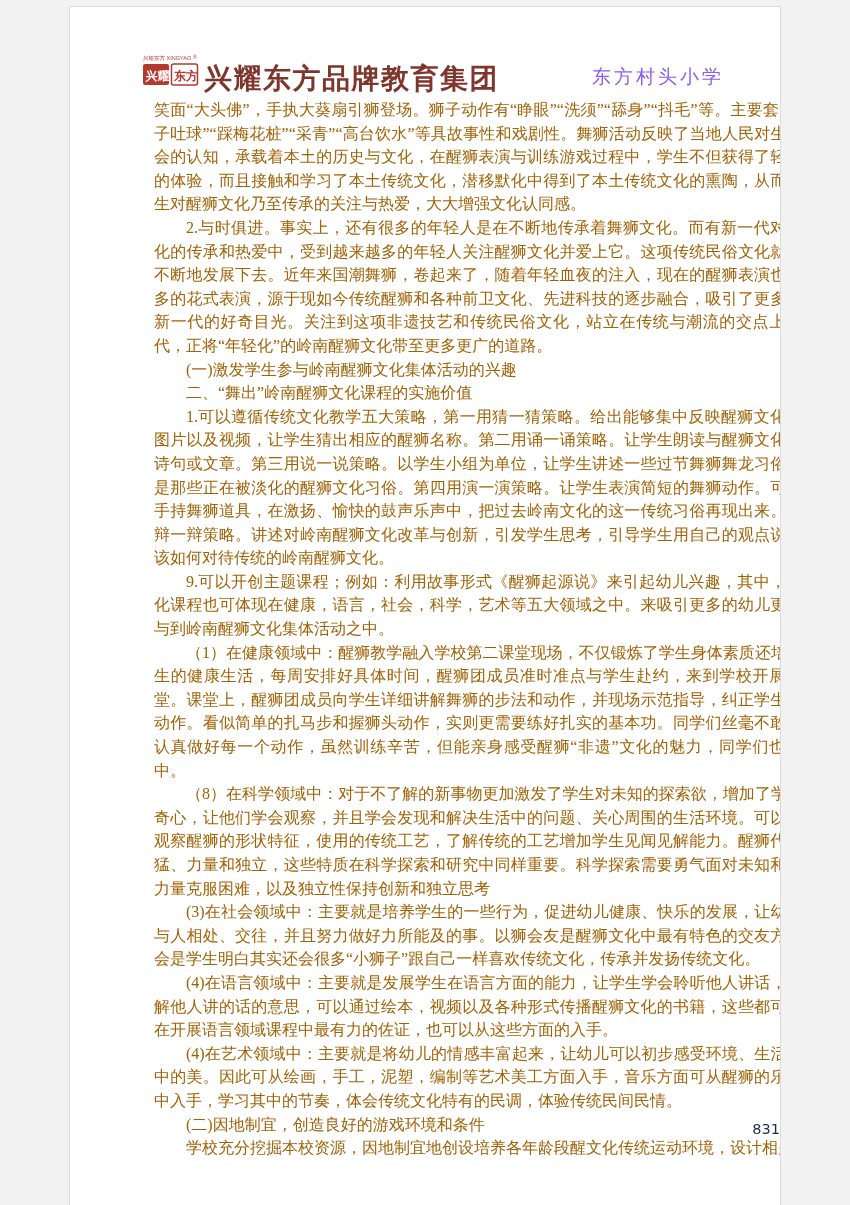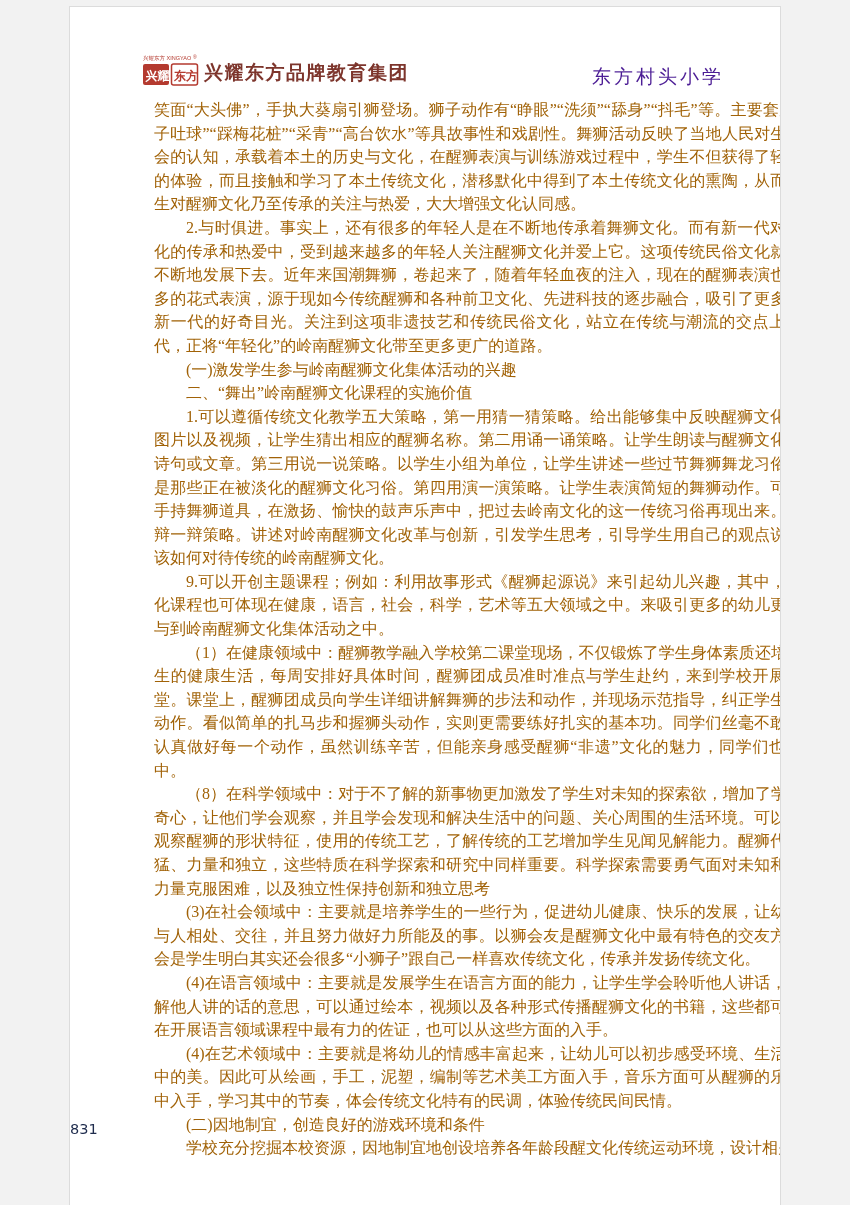--- a/index.html
+++ b/index.html
@@ -10,27 +10,27 @@
     background:#ffffff;
     border:1px solid #dcdcdc;
     box-sizing:border-box;
     font-family:"Liberation Serif", serif;
     overflow:hidden;
   }
   
   .hdr-logo{position:absolute;left:72px;top:46px;width:58px;height:44px;}
   .org-title{
     position:absolute;left:134px;top:53px;
-    font-size:19px;font-weight:700;color:#7d352c;
+    font-size:28px;font-weight:700;color:#7d352c;
     letter-spacing:1.5px;white-space:nowrap;
     font-family:"Liberation Serif", serif;
   }
   .school-title{
     position:absolute;right:56px;top:57px;
-    font-size:19px;color:#4c1d95;letter-spacing:3px;
+    font-size:19px;color:#8b5cf6;letter-spacing:3px;
     white-space:nowrap;font-weight:400;
     font-family:"Liberation Serif", serif;
   }
   
   .doc-body{
     position:absolute;left:84px;top:91px;width:681px;
     font-size:16px;line-height:23.6px;color:#a16207;
     text-align:justify;
   }
   .doc-body p{margin:0;padding:0;text-indent:2em;}
@@ -41,21 +41,21 @@
     writing-mode:vertical-rl;
     font-size:44px;color:#707070;letter-spacing:7px;
     font-family:"DejaVu Serif", serif;
     user-select:none;
   }
   
   .quill-illustration{position:absolute;left:740px;top:990px;width:106px;height:138px;}
   
   .page-footer{
     position:absolute;left:0;top:1114px;width:100%;
-    text-align:left;font-size:14.5px;color:#1f2c4d;
+    text-align:right;font-size:14.5px;color:#1f2c4d;
     font-family:"DejaVu Sans", sans-serif;
   }
 </style>
 </head>
 <body>
 
 <div class="page">
 
   <div class="hdr-logo">
     <svg viewBox="0 0 58 44" width="58" height="44">

